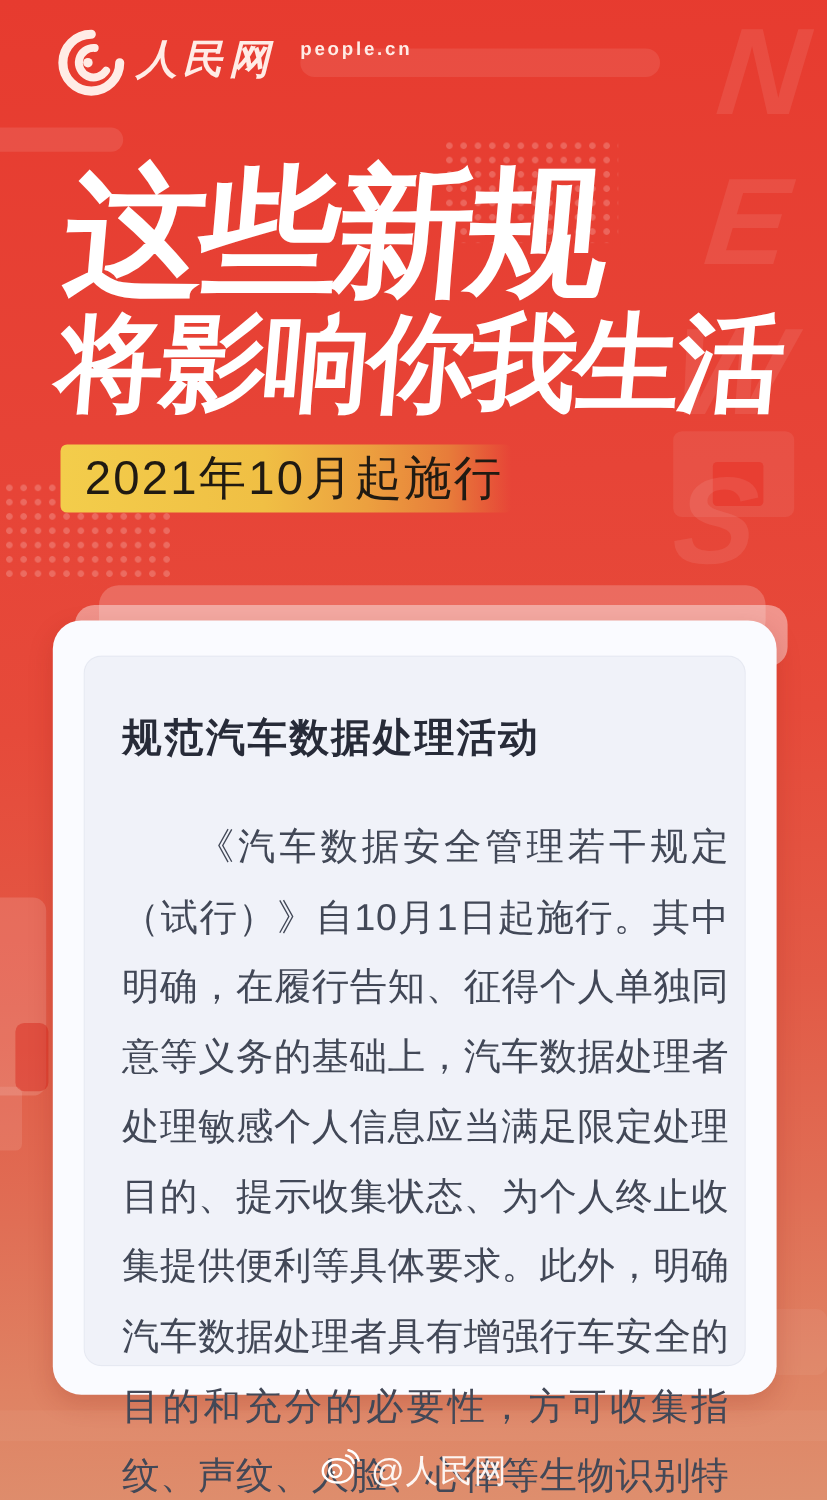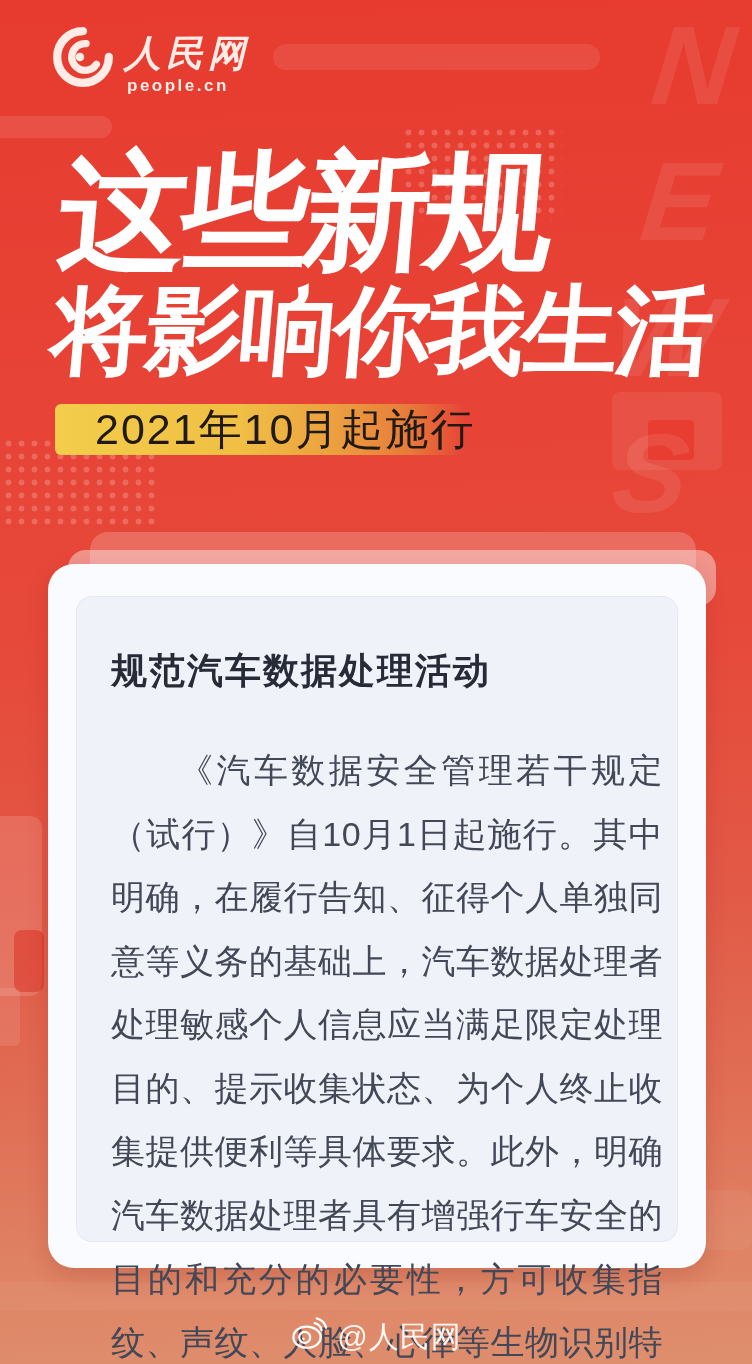--- a/index.html
+++ b/index.html
@@ -32,31 +32,31 @@
   }
   .deco-left-1{left:0;top:816px;width:42px;height:180px;border-radius:0 12px 12px 0;background:rgba(255,255,255,0.14);}
   .deco-left-2{left:14px;top:930px;width:30px;height:62px;border-radius:8px;background:rgba(214,26,16,0.40);}
   .deco-left-3{left:0;top:988px;width:20px;height:58px;border-radius:0 6px 6px 0;background:rgba(255,255,255,0.10);}
   .strip-bottom-1{left:0;top:1282px;width:752px;height:28px;background:rgba(255,255,255,0.045);}
   .strip-bottom-2{left:520px;top:1190px;width:232px;height:60px;border-radius:10px;background:rgba(255,255,255,0.05);}
   .maze-1{left:612px;top:392px;width:110px;height:78px;border-radius:8px;background:rgba(255,255,255,0.07);}
   .maze-2{left:648px;top:420px;width:46px;height:40px;border-radius:4px;background:rgba(231,59,47,0.85);}
   
   .logo{position:absolute;left:52px;top:26px;display:flex;align-items:flex-start;gap:10px;z-index:3;color:#ffece6;}
-  .logo-text{display:flex;flex-direction:column;margin-top:8px;justify-content:space-between;}
+  .logo-text{display:flex;flex-direction:row;margin-top:8px;justify-content:space-between;}
   .logo-cn{font-size:37px;font-weight:bold;font-style:italic;letter-spacing:5px;line-height:1.1;}
-  .logo-domain{font-size:17px;font-weight:bold;letter-spacing:2.5px;margin-top:1px;padding-left:3px;}
+  .logo-domain{font-size:17px;font-weight:bold;letter-spacing:2.5px;margin-top:1px;padding-left:3px;margin-left:20px;}
   
   .title-line{position:absolute;z-index:2;color:var(--title-text);font-weight:900;line-height:1;transform:skewX(-5deg);transform-origin:left bottom;white-space:nowrap;}
   .title-line1{left:54px;top:148px;font-size:128px;letter-spacing:-6px;}
   .title-line2{left:48px;top:282px;font-size:97px;letter-spacing:-3px;}
   
   .banner{
-    position:absolute;left:55px;top:404px;width:410px;height:51px;z-index:2;
-    border-radius:6px;display:flex;align-items:center;padding-left:40px;
+    position:absolute;left:55px;top:404px;width:410px;height:62px;z-index:2;
+    border-radius:6px;display:flex;align-items:center;padding-left:22px;
     background:linear-gradient(90deg, var(--banner-yellow) 0%, #f0bf44 45%, #eca03f 68%,
       var(--banner-orange) 86%, rgba(231,116,57,0) 100%);
     color:var(--banner-text);font-size:43px;font-weight:500;letter-spacing:2px;white-space:nowrap;
   }
   
   .card-layer{position:absolute;border-radius:18px;background:rgba(255,255,255,0.28);}
   .card-layer-1{left:90px;top:532px;width:606px;height:50px;background:rgba(255,255,255,0.20);}
   .card-layer-2{left:68px;top:550px;width:648px;height:56px;background:rgba(255,255,255,0.42);}
   .card{
     position:absolute;left:48px;top:564px;width:658px;height:704px;z-index:3;

